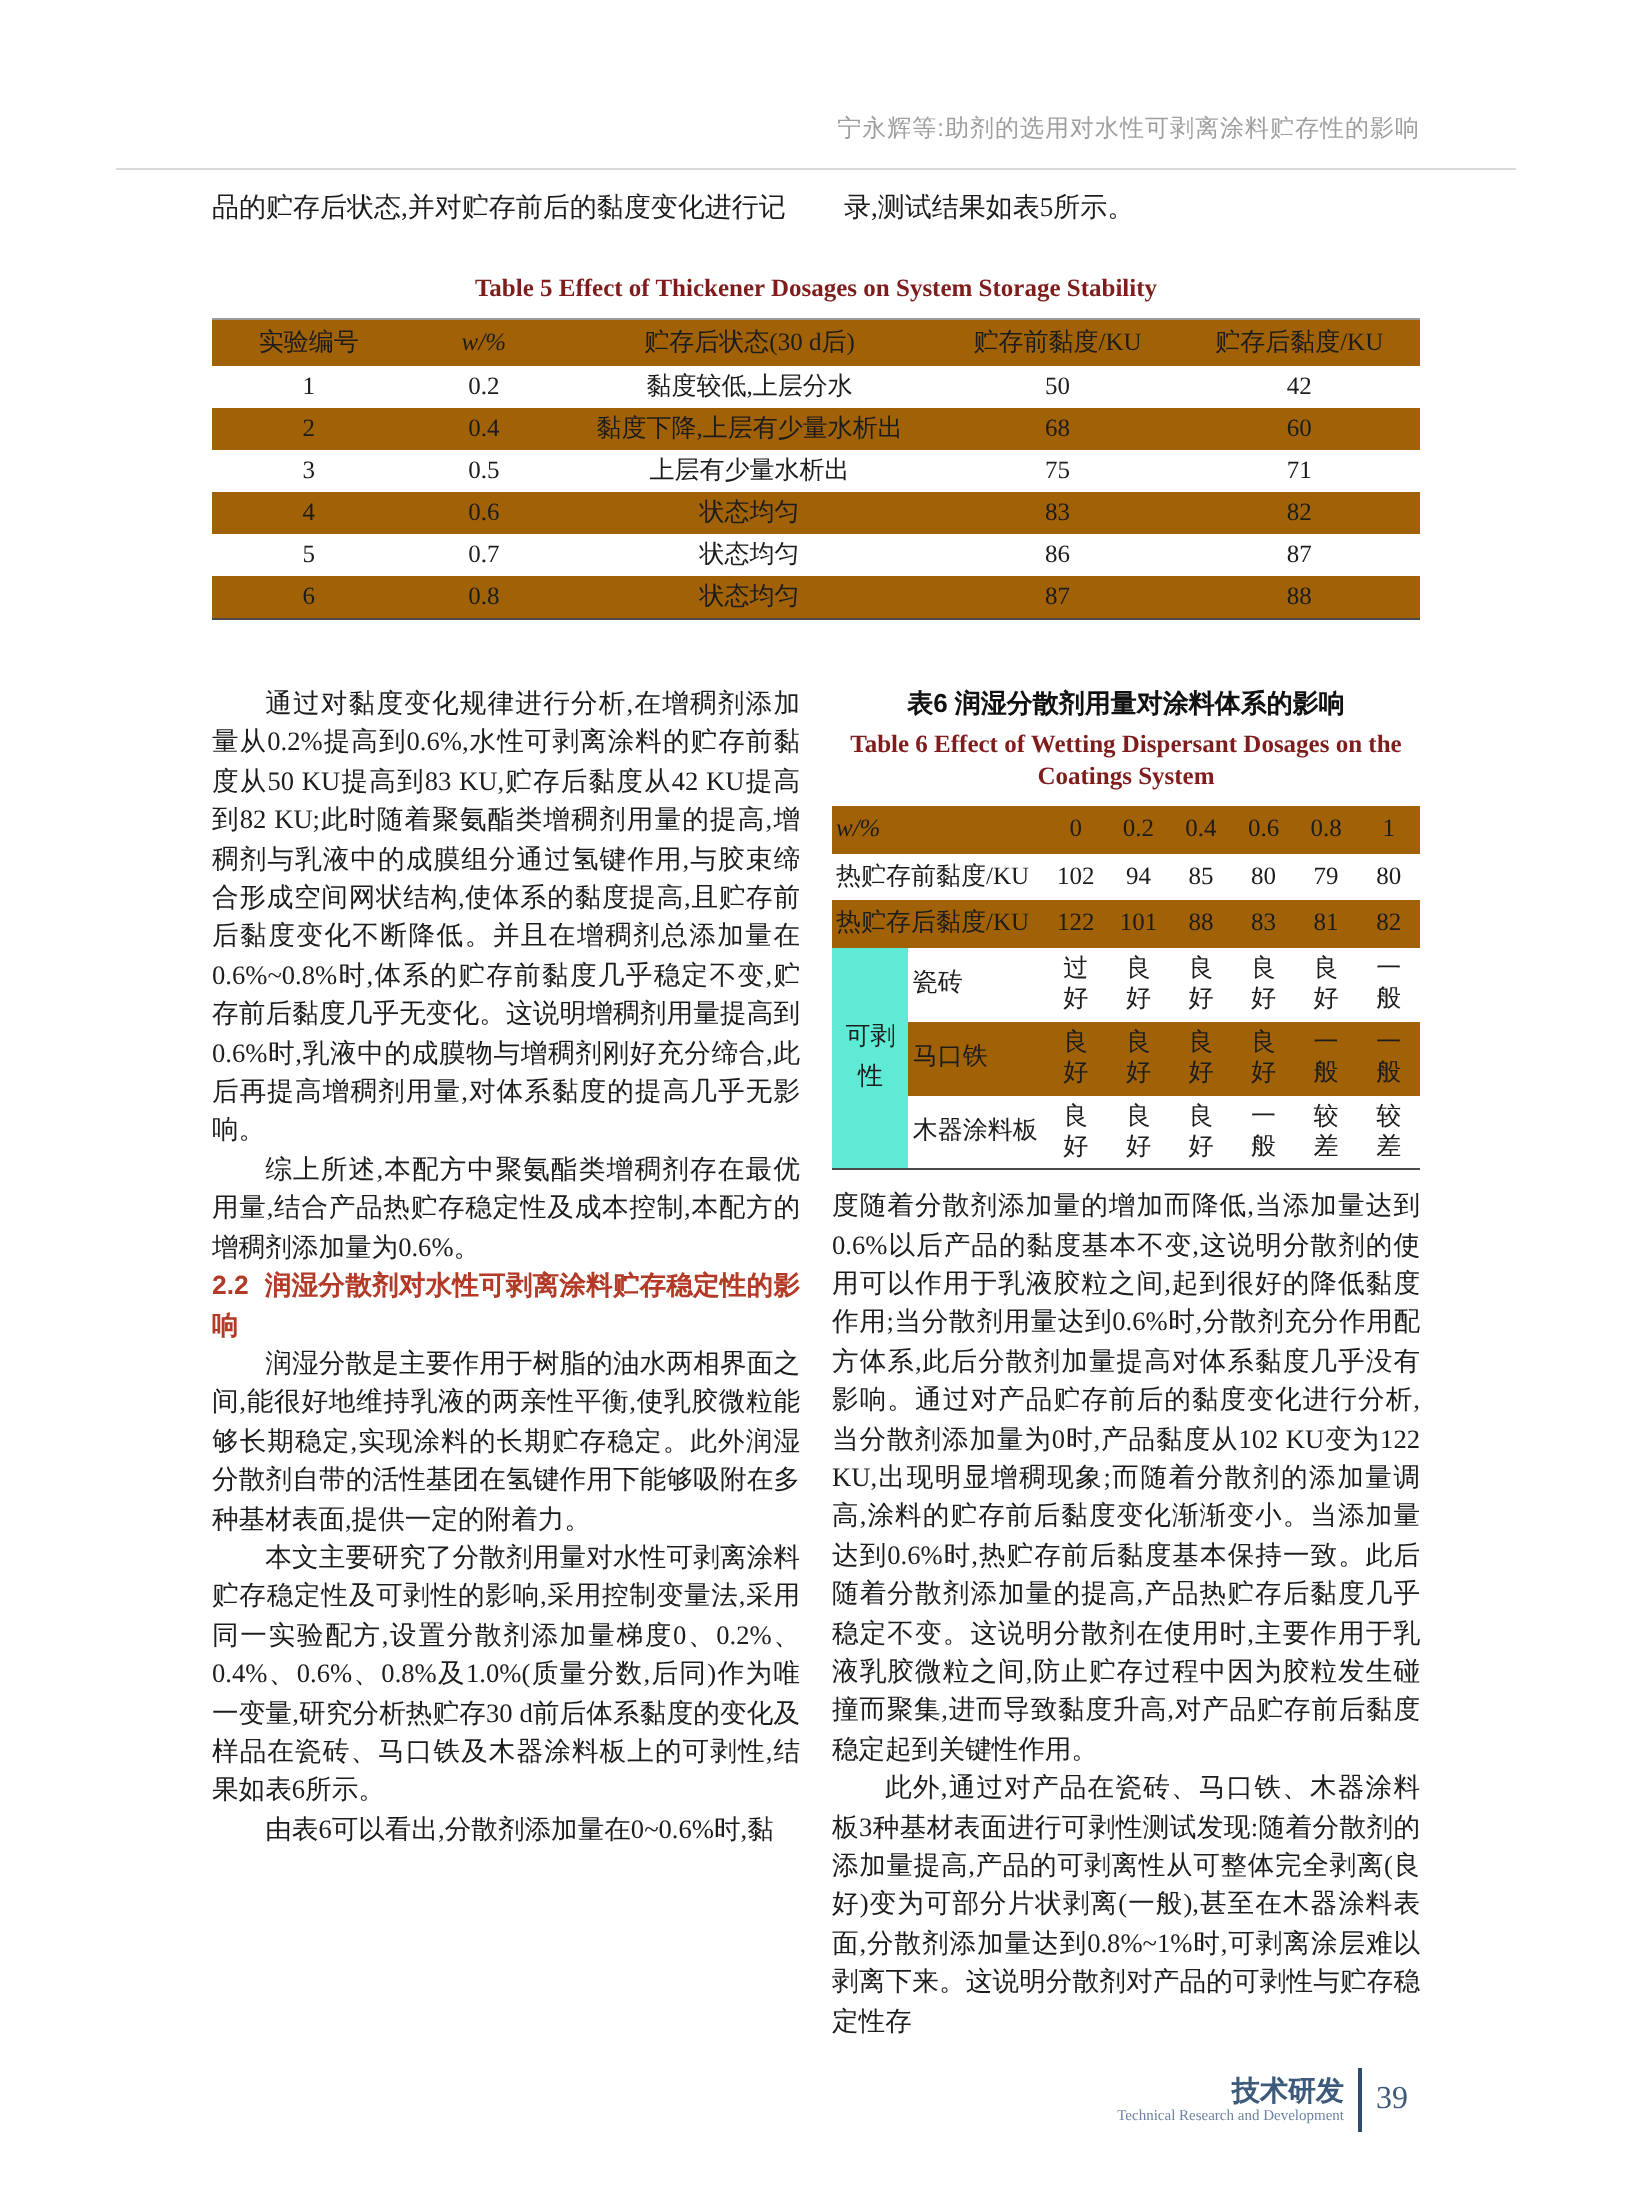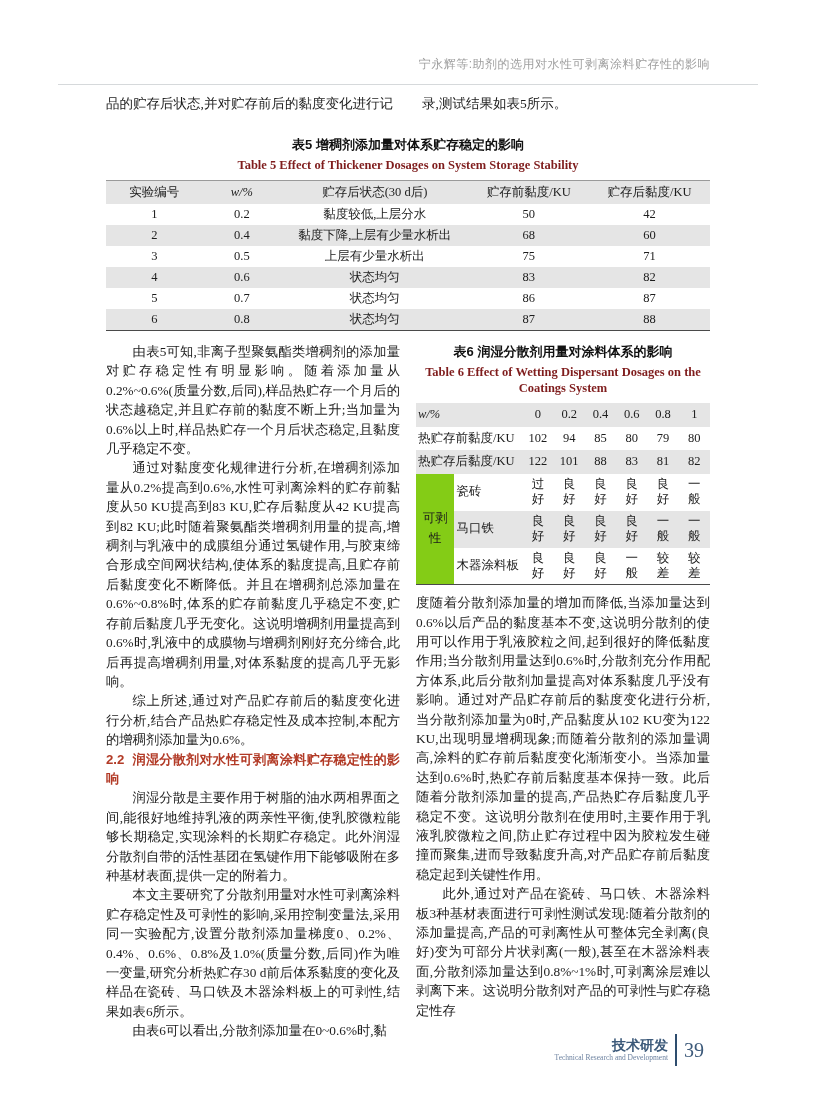--- a/index.html
+++ b/index.html
@@ -39,21 +39,21 @@
     font-family:"Liberation Serif","DejaVu Serif",serif;
     margin-bottom:7px; color:#7f1d1d; line-height:16px;
   }
   
   .table5-block { position:absolute; top:136px; left:88px; right:88px; }
   table { border-collapse:collapse; width:100%; }
   .t5 { border-top:1px solid #9a9a9a; border-bottom:1.5px solid #4a4a4a; font-size:12.5px; }
   .t5 th, .t5 td { text-align:center; font-weight:normal; padding:2px 2px; height:20px; }
   .t5 thead th { height:23px; }
   .t5 col.c1{width:16%;} .t5 col.c2{width:13%;} .t5 col.c3{width:31%;} .t5 col.c4{width:20%;} .t5 col.c5{width:20%;}
-  .row-pink { background:#e5e5e5; }
+  .row-pink { background:#a16207; }
   .w-ital { font-style:italic; }
   
   .body-cols {
     position:absolute; top:342px; left:88px; right:88px; bottom:64px;
     display:flex; gap:16px;
   }
   .col { flex:1; font-size:13.3px; line-height:19.4px; text-align:justify; }
   .col p { text-indent:2em; }
   .col p.no-indent { text-indent:0; }
   .sec-heading {
@@ -64,54 +64,53 @@
   .sec-heading .sec-no { margin-right:8px; }
   
   .table6-block { margin-bottom:8px; }
   .t6 { border-bottom:1.5px solid #4a4a4a; font-size:12.5px; }
   .t6 td { text-align:center; padding:2px 1px; height:21px; }
   .t6 td.lbl { text-align:left; padding-left:2px; }
   .t6 col.g1{width:13%;} .t6 col.g2{width:23%;}
   .t6 col.v{width:10.6%;}
   .t6 .peel td { height:37px; }
   .stack { display:inline-block; width:1.05em; word-break:break-all; line-height:15px; vertical-align:middle; }
-  .peel-group-cell { background:#84cc16; text-align:center;margin-top:44px; }
+  .peel-group-cell { background:#5eead4; text-align:center;margin-top:44px; }
   
   .footer {
     position:absolute; top:1034px; right:94px;
     display:flex; align-items:center; gap:7px;
     color:#3d5a7a;
   }
   .footer .sec-names { text-align:right; }
   .footer .f-zh {
     font-family:"Liberation Sans","DejaVu Sans",sans-serif;
     font-weight:bold; font-size:14px; line-height:16px; color:#3d5a7a;
   }
   .footer .f-en {
     font-size:7.5px; color:#6d82a0; line-height:10px;
     font-family:Liberation Serif, serif;
   }
   .footer .f-bar { width:2px; height:32px; background:#2e4d6e; }
-  .footer .f-page { font-size:20px; color:#3d5a7a; font-family:"Liberation Serif","DejaVu Serif",serif; }
+  .footer .f-page { font-size:16px; color:#3d5a7a; font-family:"Liberation Serif","DejaVu Serif",serif; }
 </style>
 </head>
 <body>
 
 <div class="page">
 
   <div class="running-head">宁永辉等:助剂的选用对水性可剥离涂料贮存性的影响</div>
   <div class="head-rule"></div>
 
   <div class="intro">
     <div>品的贮存后状态,并对贮存前后的黏度变化进行记</div>
     <div>录,测试结果如表5所示。</div>
   </div>
 
   <div class="table5-block">
-    <div class="cap-zh">表5  增稠剂添加量对体系贮存稳定的影响</div>
     <div class="cap-en">Table 5  Effect of Thickener Dosages on System Storage Stability</div>
     <table class="t5">
       <colgroup>
           <col class="c1">
           <col class="c2">
           <col class="c3">
           <col class="c4">
           <col class="c5">
         </colgroup>
       <thead>
@@ -166,23 +165,22 @@
           <td>87</td>
           <td>88</td>
         </tr>
       </tbody>
     </table>
   </div>
 
   <div class="body-cols">
 
     <div class="col">
-      <p>由表5可知,非离子型聚氨酯类增稠剂的添加量对贮存稳定性有明显影响。随着添加量从0.2%~0.6%(质量分数,后同),样品热贮存一个月后的状态越稳定,并且贮存前的黏度不断上升;当加量为0.6%以上时,样品热贮存一个月后状态稳定,且黏度几乎稳定不变。</p>
       <p>通过对黏度变化规律进行分析,在增稠剂添加量从0.2%提高到0.6%,水性可剥离涂料的贮存前黏度从50 KU提高到83 KU,贮存后黏度从42 KU提高到82 KU;此时随着聚氨酯类增稠剂用量的提高,增稠剂与乳液中的成膜组分通过氢键作用,与胶束缔合形成空间网状结构,使体系的黏度提高,且贮存前后黏度变化不断降低。并且在增稠剂总添加量在0.6%~0.8%时,体系的贮存前黏度几乎稳定不变,贮存前后黏度几乎无变化。这说明增稠剂用量提高到0.6%时,乳液中的成膜物与增稠剂刚好充分缔合,此后再提高增稠剂用量,对体系黏度的提高几乎无影响。</p>
-      <p>综上所述,通过对产品贮存前后的黏度变化进行分析,结合产品热贮存稳定性及成本控制,本配方的增稠剂添加量为0.6%。</p>
+      <p>综上所述,本配方中聚氨酯类增稠剂存在最优用量,结合产品热贮存稳定性及成本控制,本配方的增稠剂添加量为0.6%。</p>
       <div class="sec-heading">
         <span class="sec-no">2.2</span><span>润湿分散剂对水性可剥离涂料贮存稳定性的影响</span>
       </div>
       <p>润湿分散是主要作用于树脂的油水两相界面之间,能很好地维持乳液的两亲性平衡,使乳胶微粒能够长期稳定,实现涂料的长期贮存稳定。此外润湿分散剂自带的活性基团在氢键作用下能够吸附在多种基材表面,提供一定的附着力。</p>
       <p>本文主要研究了分散剂用量对水性可剥离涂料贮存稳定性及可剥性的影响,采用控制变量法,采用同一实验配方,设置分散剂添加量梯度0、0.2%、0.4%、0.6%、0.8%及1.0%(质量分数,后同)作为唯一变量,研究分析热贮存30 d前后体系黏度的变化及样品在瓷砖、马口铁及木器涂料板上的可剥性,结果如表6所示。</p>
       <p>由表6可以看出,分散剂添加量在0~0.6%时,黏</p>
     </div>
 
     <div class="col">
 

